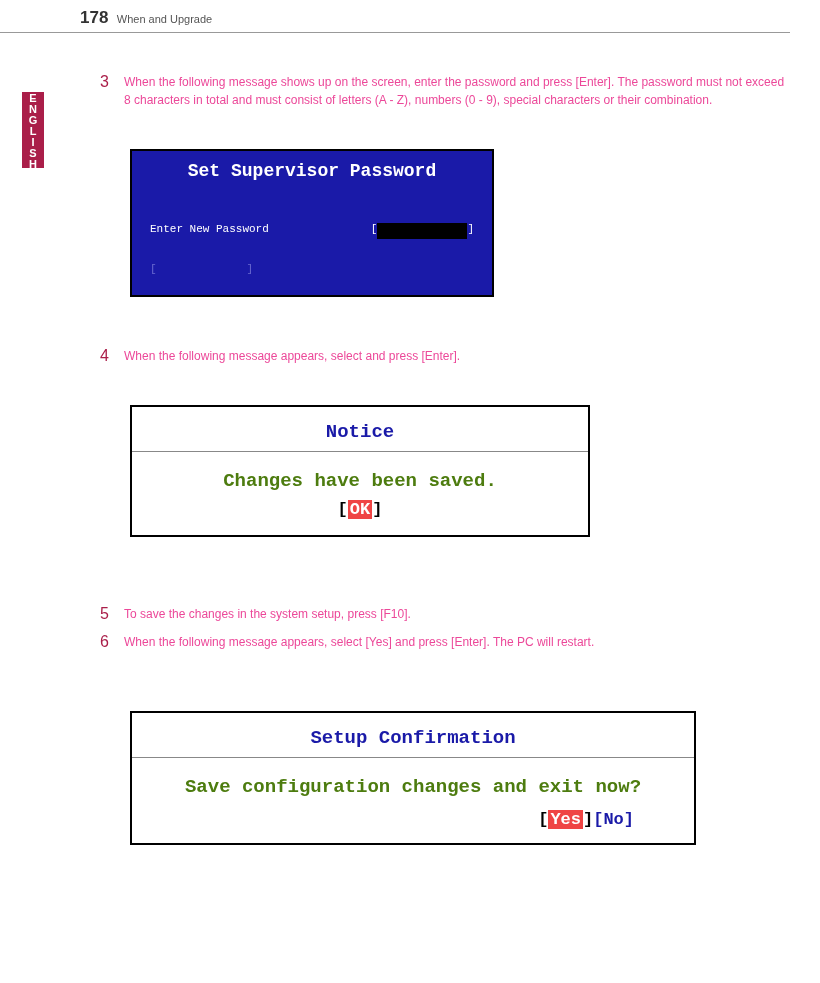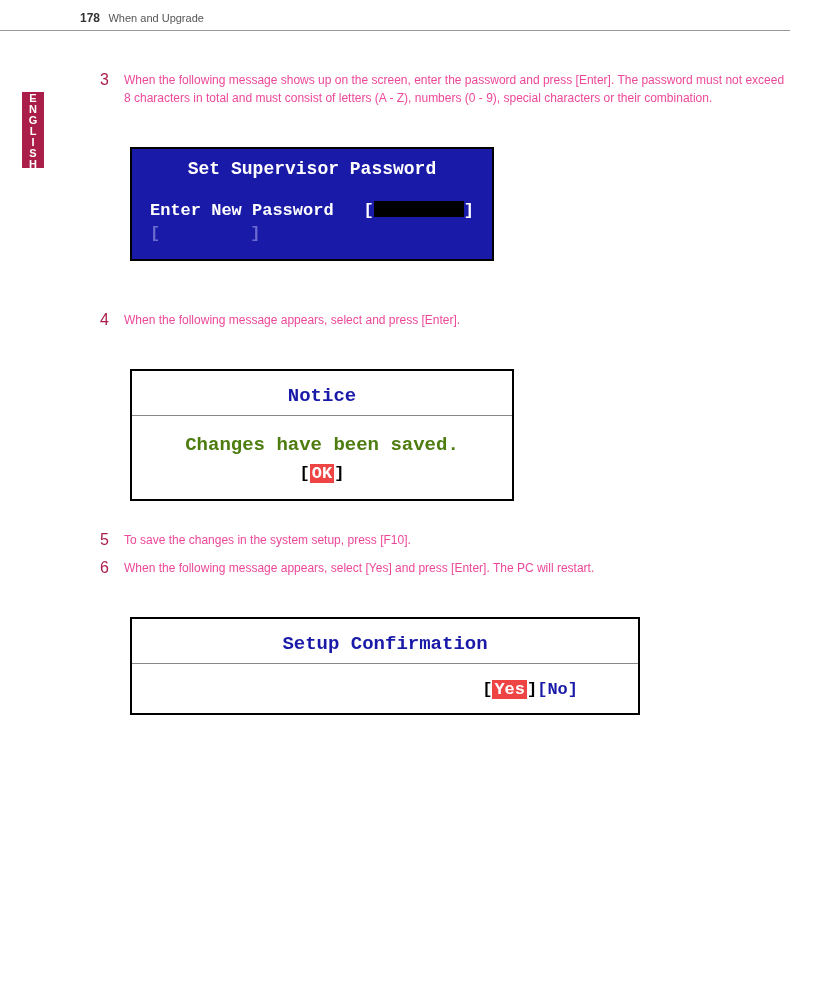--- a/index.html
+++ b/index.html
@@ -10,21 +10,21 @@
       background: #fff;
       color: #333;
       position: relative;
     }
     .header {
       padding: 8px 0 4px 80px;
       border-bottom: 1px solid #999;
       margin-right: 30px;
     }
     .page-num {
-      font-size: 12px;
+      font-size: 17px;
       font-weight: bold;
       display: inline;
     }
     .section-title {
       font-size: 11px;
       display: inline;
       margin-left: 4px;
       color: #555;
     }
     .lang-tab {
@@ -78,23 +78,24 @@
       font-size: 18px;
       padding: 10px 0 14px;
     }
     .bios-body {
       background: #1a1aa8;
       padding: 6px 18px 14px;
     }
     .bios-row {
       display: flex;
       font-family: 'Courier New', monospace;
-      font-weight: bold;
-      font-size: 17px;
+      font-weight: normal;
+      font-size: 11px;
       padding: 2px 0;
+      margin-top: 20px;
     }
     .bios-label-active { color: #fff; flex: 1; }
     .bios-label-inactive { color: #6a6ad0; flex: 1; }
     .bios-bracket {
       color: #fff;
       width: auto;
     }
     .bios-bracket-inactive {
       color: #6a6ad0;
     }
@@ -106,22 +107,22 @@
       vertical-align: middle;
     }
     .bios-field-empty {
       display: inline-block;
       width: 90px;
       height: 16px;
       vertical-align: middle;
     }
     
     .dialog {
-      width: 384px;
-      margin: 40px 0 30px 30px;
+      width: 460px;
+      margin: 40px 0 68px 30px;
       border: 2px solid #000;
       background: #fff;
       font-family: 'Courier New', monospace;
       font-weight: bold;
       text-align: center;
     }
     .dialog-title {
       color: #1a1aa8;
       font-size: 19px;
       padding: 14px 0 8px;
@@ -142,22 +143,22 @@
     .dialog-btn {
       font-size: 17px;
       color: #000;
     }
     .dialog-btn .sel {
       background: #ef4444;
       color: #fff;
       padding: 0 2px;
     }
     .dialog-3 {
-      width: 510px;
-      margin: 40px 0 0 30px;
+      width: 566px;
+      margin: 60px 0 0 30px;
     }
     .dialog-3 .dialog-buttons-row {
       display: flex;
       justify-content: flex-end;
       padding: 4px 60px 14px;
       color: #1a1aa8;
     }
     .dialog-3 .dialog-msg {
       padding: 6px 10px 8px;
     }
@@ -216,19 +217,20 @@
   </div>
 
   <div class="step">
     <div class="step-num">6</div>
     <div class="step-text">When the following message appears, select [Yes] and press [Enter]. The PC will restart.</div>
   </div>
 
   <div class="dialog dialog-3">
     <div class="dialog-title">Setup Confirmation</div>
     <hr class="dialog-hr">
+    <div class="dialog-msg">Save configuration changes and exit now?</div>
     <div class="dialog-buttons-row">
       <span class="dialog-btn" style="color:#000;"><span>[</span><span class="sel">Yes</span><span>]</span></span>
       <span class="dialog-btn" style="color:#1a1aa8;">[No]</span>
     </div>
   </div>
 
 </div>
 
 </body></html>

